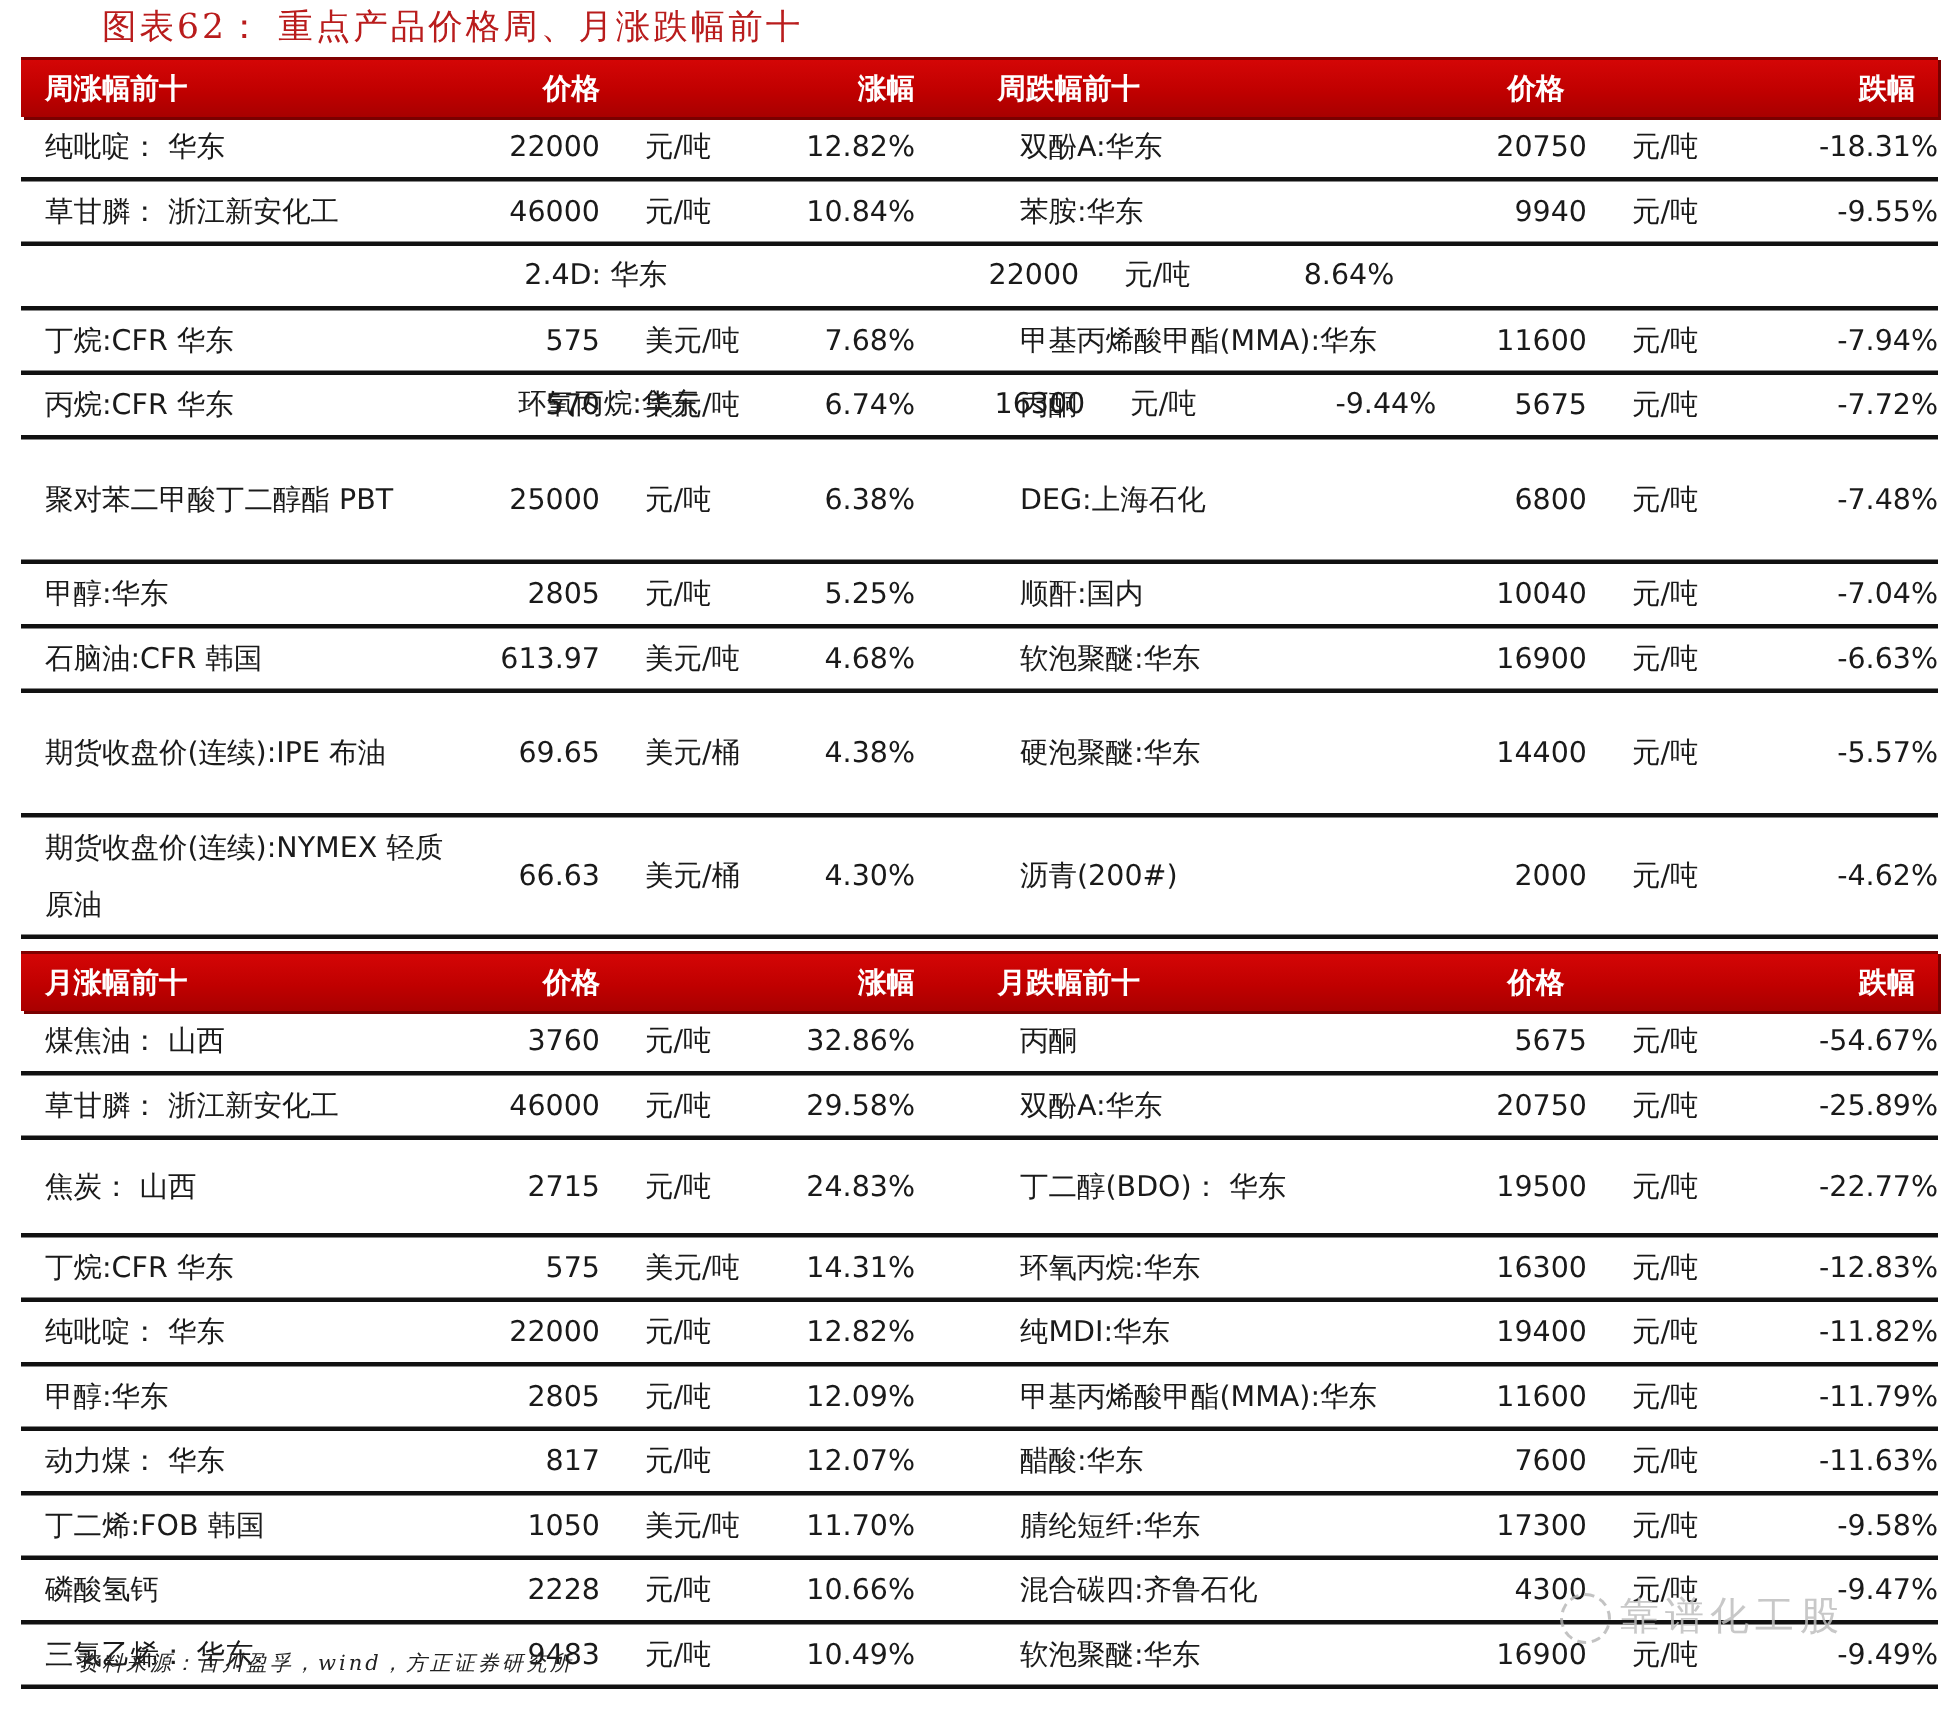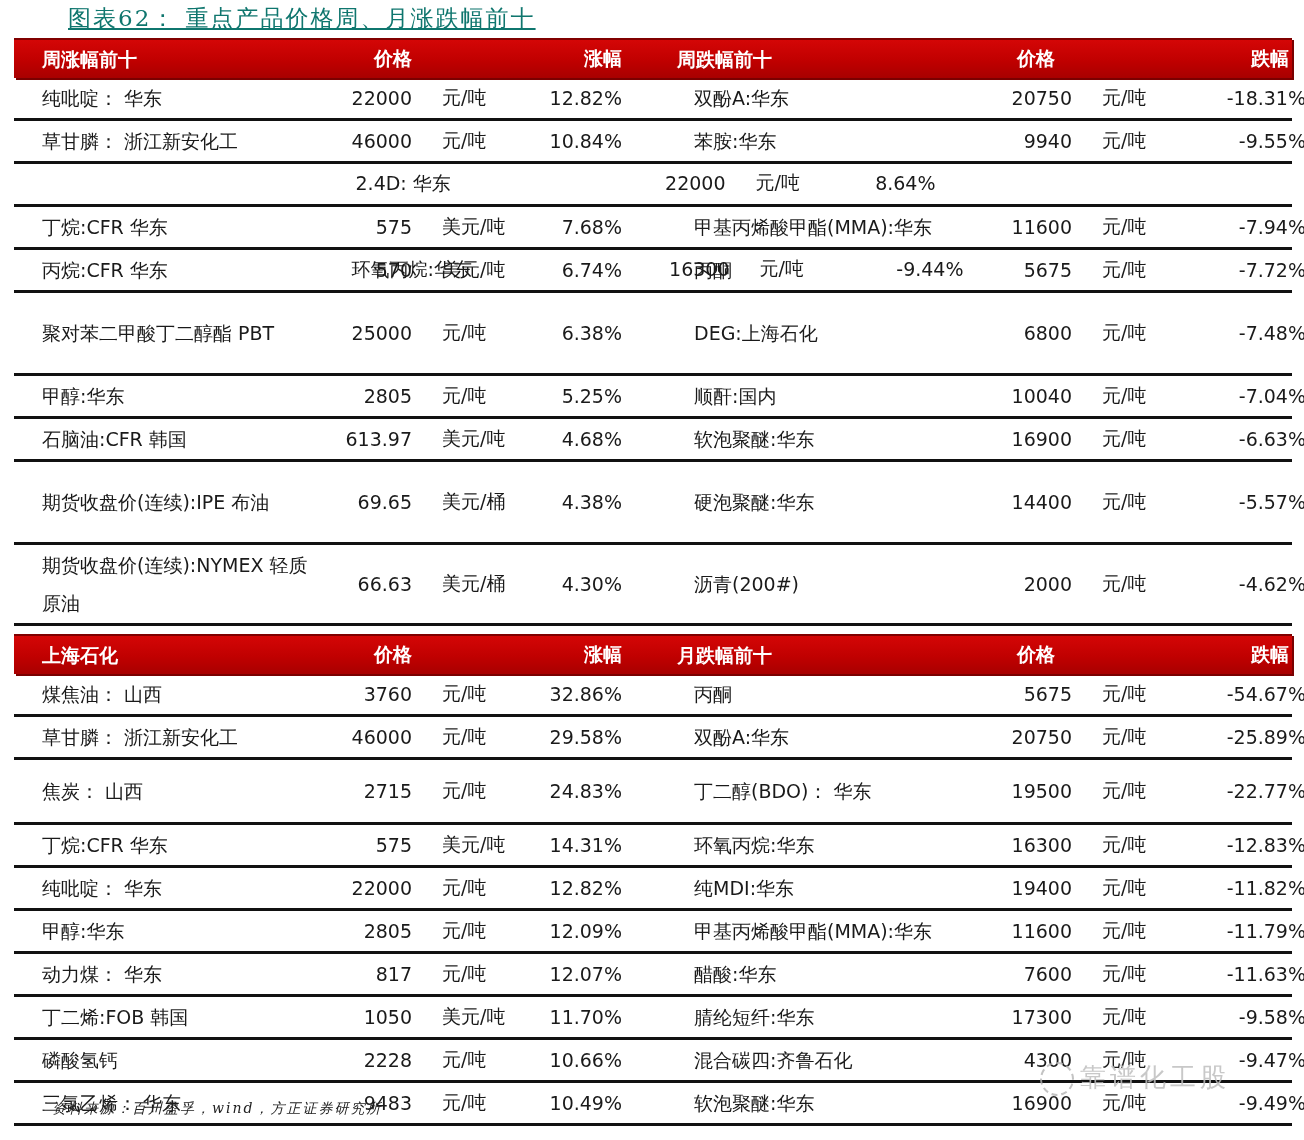--- a/index.html
+++ b/index.html
@@ -3,43 +3,42 @@
   <meta charset="utf-8">
   <style>
     html, body { margin: 0; padding: 0; background: #ffffff; }
     body {
       width: 1304px; height: 1140px; position: relative; overflow: hidden;
       font-family: "DejaVu Sans", "Liberation Sans", sans-serif;
       color: #1a1a1a;
     }
     .title {
       position: absolute; left: 68px; top: 2px; height: 32px;
-      font-size: 23px; line-height: 32px; color: #0f766e; letter-spacing: 2px;
+      font-size: 23px; line-height: 32px; color: #b91c1c; letter-spacing: 2px;
       font-family: "DejaVu Serif", "Liberation Serif", serif;
-      text-decoration: underline;
     }
     .tbl {
       position: absolute; left: 14px; width: 1278px;
     }
     .tbl.t1 { top: 38px; }
     .tbl.t2 { top: 634px; }
     .hdr {
       display: flex; height: 38px; align-items: center;
       background: linear-gradient(180deg, #d40606 0%, #c00000 55%, #a80000 100%);
       color: #fff; font-weight: bold; font-size: 19px;
       box-shadow: 2px 2px 0 #7a0000;
       border-top: 2px solid #800000;
     }
     .row {
       display: flex; align-items: center;
       border-bottom: 3px solid #111;
       font-size: 19px;
       gap: 48px;
     }
-    .half { display: flex; align-items: center; width: 639px; padding-left: 12px; }
+    .half { display: flex; align-items: center; width: 639px; }
     .c-name { width: 300px; padding-left: 16px; box-sizing: border-box; line-height: 38px; }
     .c-price { width: 86px; text-align: right; }
     .c-unit { width: 100px; padding-left: 30px; box-sizing: border-box; white-space: nowrap; }
     .c-pct { width: 110px; text-align: right; }
     .half.right .c-name { width: 310px; padding-left: 12px; }
     .half.right .c-price { width: 80px; }
     .half.right .c-unit { width: 120px; }
     .half.right .c-pct { width: 114px; }
     .hdr .c-price { text-align: right; padding-right: 0; }
     .hdr .c-pct { text-align: right; }
@@ -214,21 +213,21 @@
           <div class="c-unit">元/吨</div>
           <div class="c-pct">-4.62%</div>
         </div>
       </div>
     </div>
 </div>
 
 <div class="tbl t2">
   <div class="hdr">
     <div class="half left">
-      <div class="c-name">上海石化</div>
+      <div class="c-name">月涨幅前十</div>
       <div class="c-price">价格</div>
       <div class="c-unit"></div>
       <div class="c-pct">涨幅</div>
     </div>
     <div class="half right">
       <div class="c-name">月跌幅前十</div>
       <div class="c-price">价格</div>
       <div class="c-unit"></div>
       <div class="c-pct">跌幅</div>
     </div>

